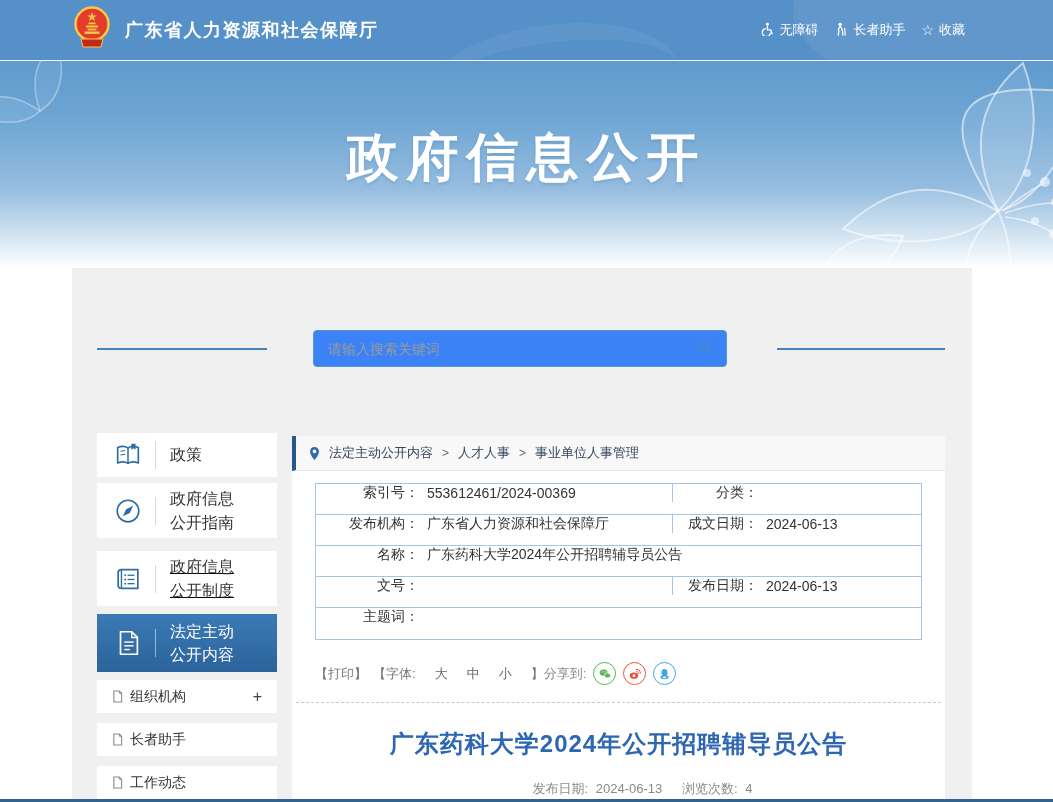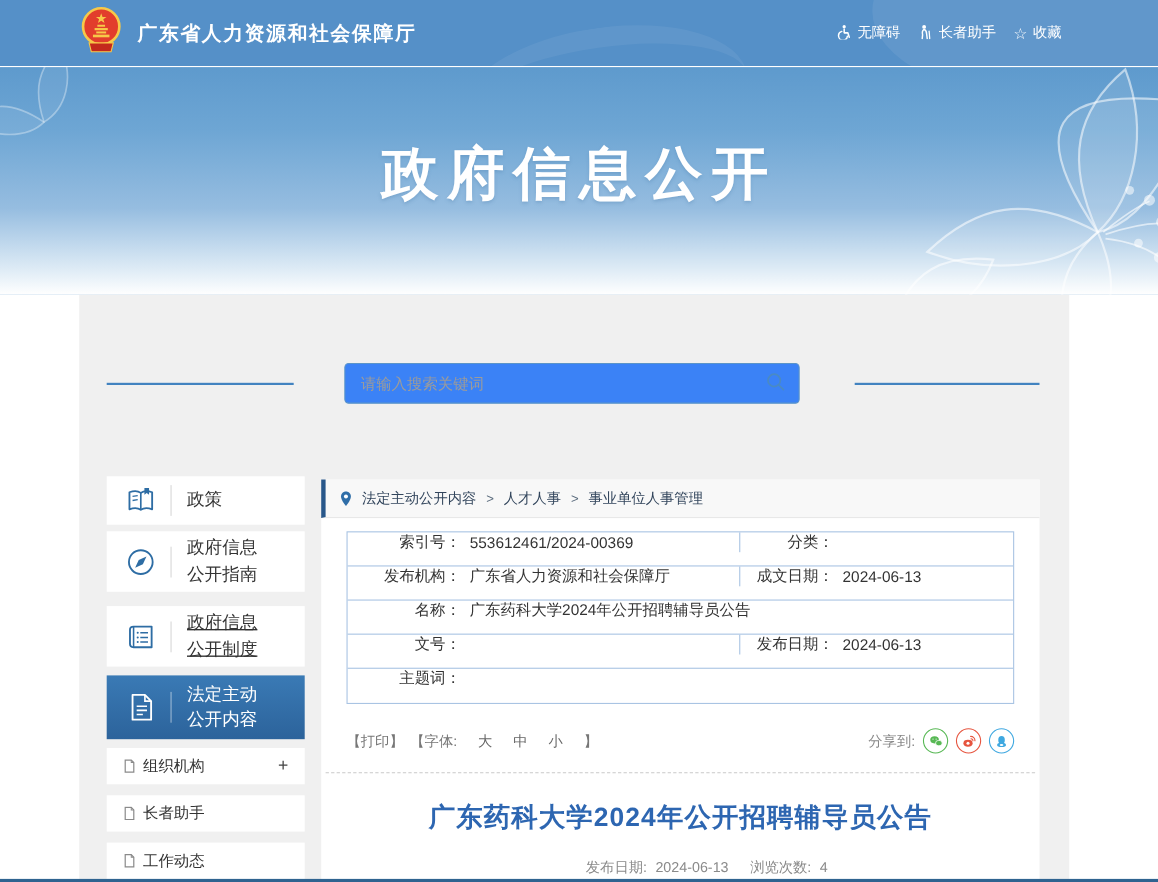--- a/index.html
+++ b/index.html
@@ -85,21 +85,21 @@
   .meta-table{margin:12px 23px 0 23px;border:1px solid var(--table-border);font-size:14px;color:#333;}
   .mrow{display:flex;align-items:flex-start;height:31px;border-bottom:1px solid var(--table-border);}
   .mrow:last-child{border-bottom:none;}
   .mcell-l{width:59%;display:flex;align-items:center;border-right:1px solid var(--table-border);}
   .mcell-r{flex:1;display:flex;align-items:center;}
   .mcell-full{width:100%;display:flex;align-items:center;}
   .mlabel{width:103px;text-align:right;flex-shrink:0;}
   .mlabel.r{width:85px;}
   .mvalue{margin-left:8px;white-space:nowrap;}
   
-  .toolbar{margin:22px 23px 0;display:flex;align-items:center;justify-content:space-between;
+  .toolbar{margin:22px 23px 0;display:flex;align-items:center;
     font-size:13px;color:#888;}
   .tool-left{display:flex;align-items:center;gap:6px;}
   .print-btn{cursor:pointer;color:#777;}
   .fontctl{display:flex;align-items:center;gap:19px;color:#777;}
   .fontctl .size{cursor:pointer;color:#666;}
   .share{display:flex;align-items:center;gap:7px;color:#888;}
   .share-ic{width:23px;height:23px;border-radius:50%;background:#fff;display:flex;align-items:center;
     justify-content:center;cursor:pointer;}
   .share-ic.wechat{border:1.5px solid var(--share-wechat-green);}
   .share-ic.weibo{border:1.5px solid var(--share-weibo-red);}

